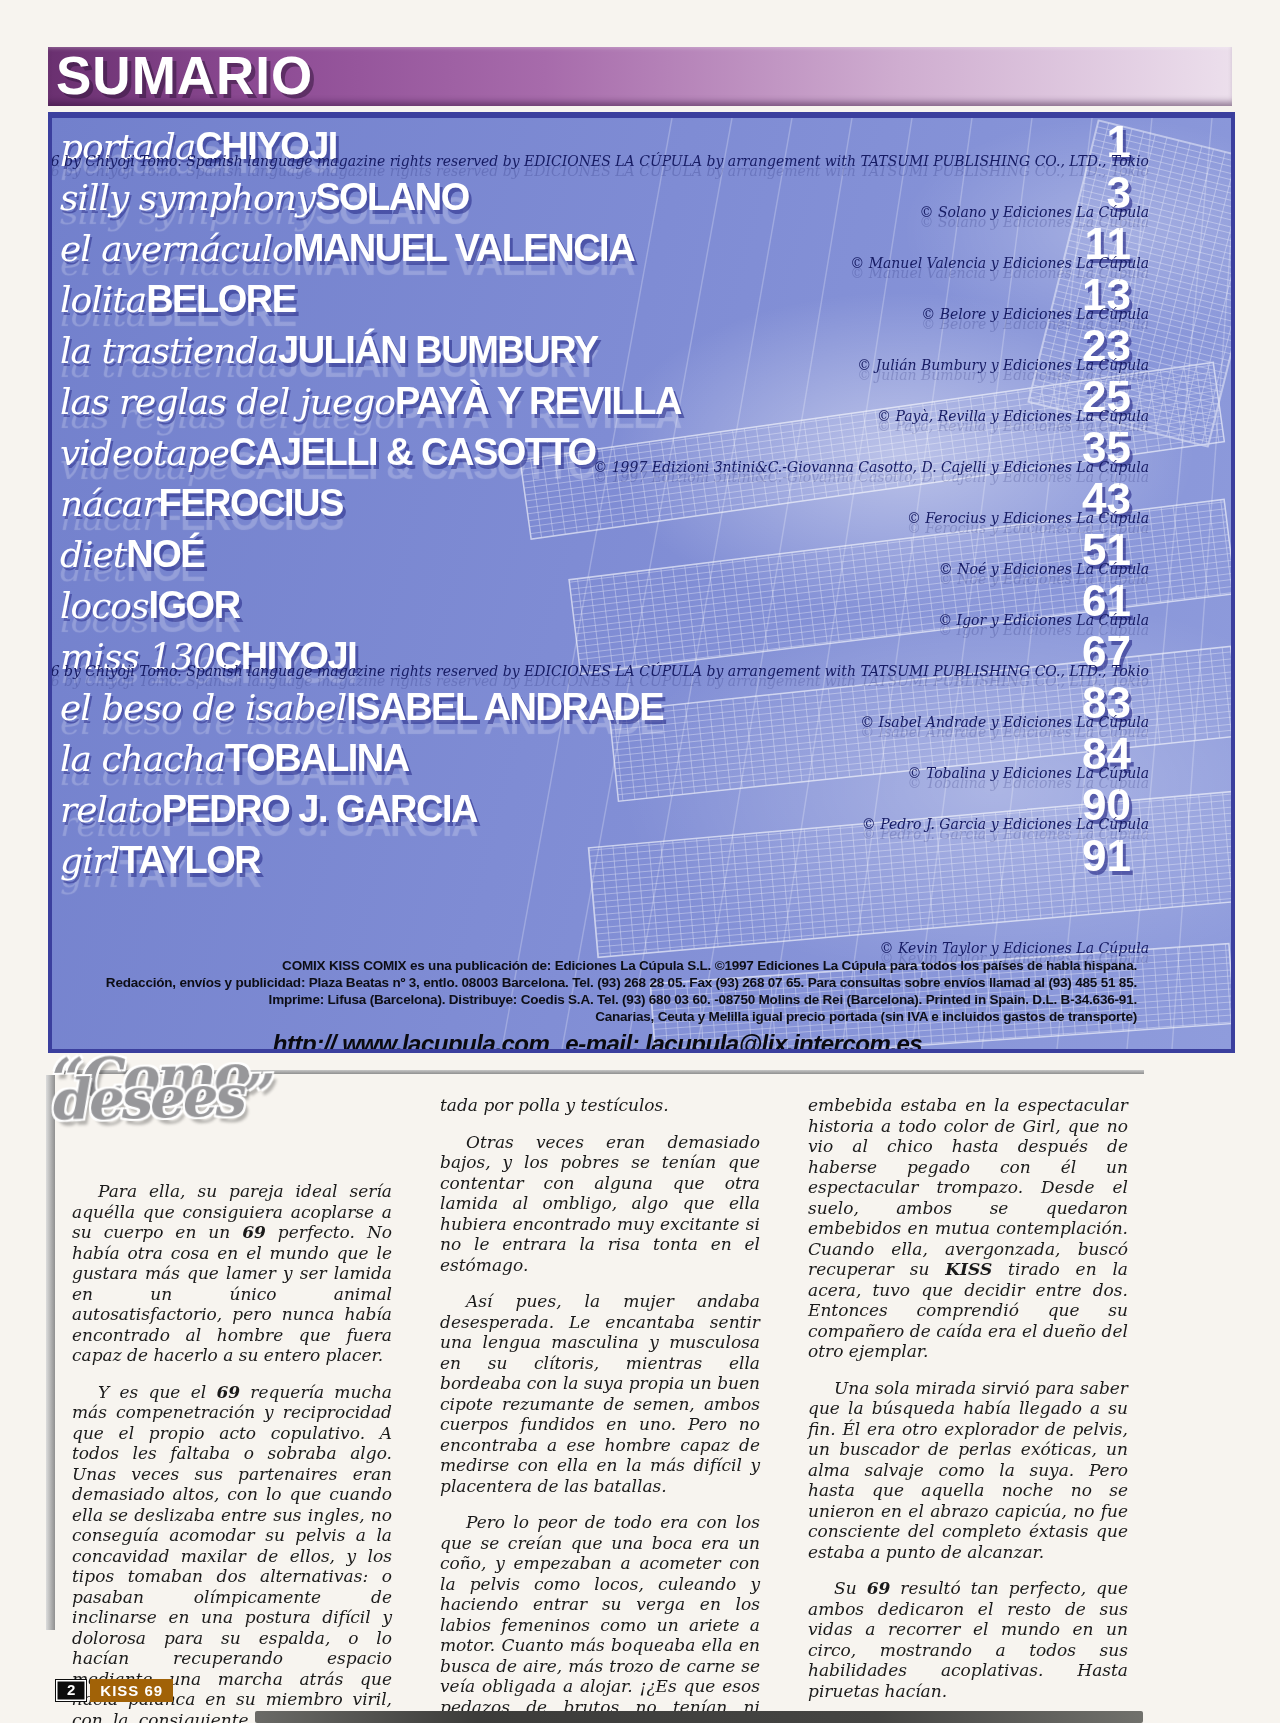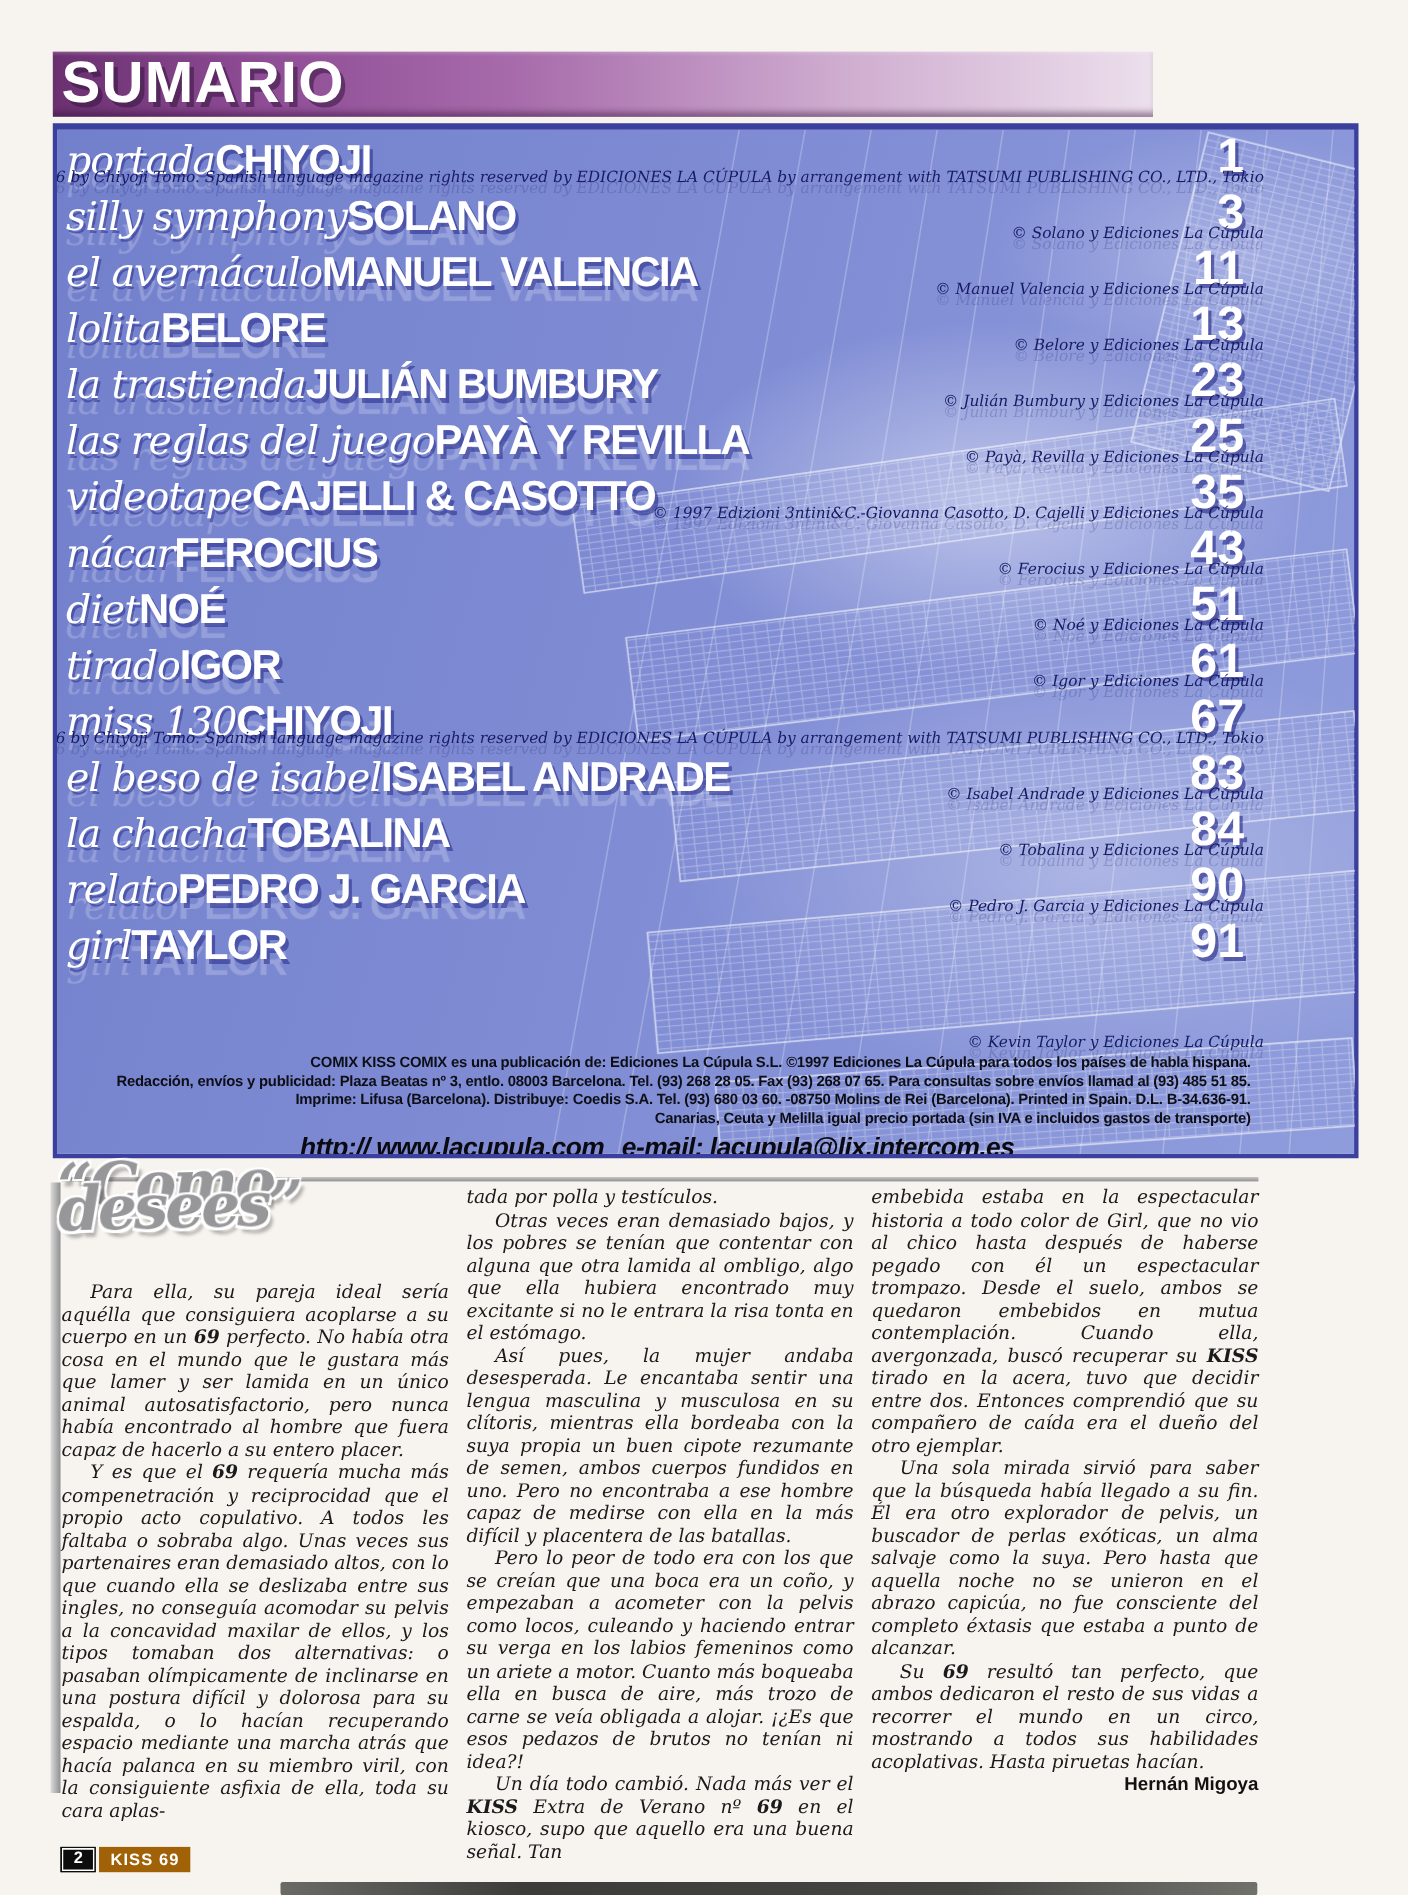--- a/index.html
+++ b/index.html
@@ -1,20 +1,20 @@
 <!DOCTYPE html>
 <html><head>
 <meta charset="utf-8">
 <style>
   html,body{margin:0;padding:0;background:#dedad6;}
   .page{position:relative;width:1280px;height:1723px;background:#f7f4ef;overflow:hidden;
         font-family:"Liberation Sans",sans-serif;}
 
   
-  .masthead{position:absolute;left:48px;top:47px;width:1000px;height:59px;
+  .masthead{position:absolute;left:48px;top:47px;width:1184px;height:59px;
     background:linear-gradient(to right,#6a3070,#8d4b94 18%,#a76bab 42%,#cfadd0 72%,#ecdfec 100%);
     box-shadow:inset 0 -7px 6px -3px rgba(44,10,50,.45), inset 0 3px 4px -2px rgba(255,255,255,.3);}
   .masthead h1{margin:0;padding:1px 0 0 8px;font-size:53px;line-height:56px;font-weight:bold;
     color:#fff;letter-spacing:1px;text-shadow:4px 4px 0 rgba(52,22,62,.55);}
 
   
   .toc-box{position:absolute;left:48px;top:112px;width:1187px;height:941px;box-sizing:border-box;
     border:4px solid #3b3f9e;border-top-width:6px;overflow:hidden;
     background:
       radial-gradient(420px 230px at 72% 36%, rgba(255,255,255,.45), rgba(255,255,255,0) 70%),
@@ -45,21 +45,21 @@
 
   
   .article{position:absolute;left:56px;top:1063px;width:1088px;}
   .art-rule{position:absolute;left:0;right:0;top:7px;height:4px;
     background:linear-gradient(#c6c6c6,#8f8f8f);}
   .leftbar{position:absolute;left:-10px;top:12px;width:9px;height:555px;
     background:linear-gradient(to right,#dcdcdc,#8f8f8f);}
   .cols{display:flex;gap:16px;margin-top:16px;}
   .col{width:352px;font-family:"DejaVu Serif",serif;font-style:italic;font-size:17px;
     line-height:20.5px;text-align:justify;color:#1a1a1a;}
-  .col p{margin:0;text-indent:26px;}
+  .col p{margin:16px;text-indent:26px;}
   .col p.noindent{text-indent:0;}
   .art-title{position:relative;z-index:2;height:96px;margin:-10px 0 0 -4px;
     font-family:"DejaVu Serif",serif;font-weight:bold;font-style:italic;font-size:56px;
     letter-spacing:-3px;color:#97979a;transform:rotate(-1.5deg);transform-origin:left top;
     text-shadow:2px 2px 0 #fff,-2px -2px 0 #fff,2px -2px 0 #fff,-2px 2px 0 #fff,
                 4px 6px 3px rgba(0,0,0,.28);}
   .byline{text-align:right;font-family:"Liberation Sans",sans-serif;
     font-style:normal;font-weight:bold;font-size:17px;color:#111;}
 
   
@@ -125,21 +125,21 @@
     <div class="toc-list">
         <div class="toc-row"><span class="toc-title">portada</span><span class="toc-author">CHIYOJI</span><div class="toc-num">1</div><div class="toc-copy">© 1996 by Chiyoji Tomo. Spanish language magazine rights reserved by EDICIONES LA CÚPULA by arrangement with TATSUMI PUBLISHING CO., LTD., Tokio</div></div>
         <div class="toc-row"><span class="toc-title">silly symphony</span><span class="toc-author">SOLANO</span><div class="toc-num">3</div><div class="toc-copy">© Solano y Ediciones La Cúpula</div></div>
         <div class="toc-row"><span class="toc-title">el avernáculo</span><span class="toc-author">MANUEL VALENCIA</span><div class="toc-num">11</div><div class="toc-copy">© Manuel Valencia y Ediciones La Cúpula</div></div>
         <div class="toc-row"><span class="toc-title">lolita</span><span class="toc-author">BELORE</span><div class="toc-num">13</div><div class="toc-copy">© Belore y Ediciones La Cúpula</div></div>
         <div class="toc-row"><span class="toc-title">la trastienda</span><span class="toc-author">JULIÁN BUMBURY</span><div class="toc-num">23</div><div class="toc-copy">© Julián Bumbury y Ediciones La Cúpula</div></div>
         <div class="toc-row"><span class="toc-title">las reglas del juego</span><span class="toc-author">PAYÀ Y REVILLA</span><div class="toc-num">25</div><div class="toc-copy">© Payà, Revilla y Ediciones La Cúpula</div></div>
         <div class="toc-row"><span class="toc-title">videotape</span><span class="toc-author">CAJELLI &amp; CASOTTO</span><div class="toc-num">35</div><div class="toc-copy">© 1997 Edizioni 3ntini&amp;C.-Giovanna Casotto, D. Cajelli y Ediciones La Cúpula</div></div>
         <div class="toc-row"><span class="toc-title">nácar</span><span class="toc-author">FEROCIUS</span><div class="toc-num">43</div><div class="toc-copy">© Ferocius y Ediciones La Cúpula</div></div>
         <div class="toc-row"><span class="toc-title">diet</span><span class="toc-author">NOÉ</span><div class="toc-num">51</div><div class="toc-copy">© Noé y Ediciones La Cúpula</div></div>
-        <div class="toc-row"><span class="toc-title">tirado</span><span class="toc-author">IGOR</span><div class="toc-num">61</div><div class="toc-copy">© Igor y Ediciones La Cúpula</div></div>
+        <div class="toc-row"><span class="toc-title">locos</span><span class="toc-author">IGOR</span><div class="toc-num">61</div><div class="toc-copy">© Igor y Ediciones La Cúpula</div></div>
         <div class="toc-row"><span class="toc-title">miss 130</span><span class="toc-author">CHIYOJI</span><div class="toc-num">67</div><div class="toc-copy">© 1996 by Chiyoji Tomo. Spanish language magazine rights reserved by EDICIONES LA CÚPULA by arrangement with TATSUMI PUBLISHING CO., LTD., Tokio</div></div>
         <div class="toc-row"><span class="toc-title">el beso de isabel</span><span class="toc-author">ISABEL ANDRADE</span><div class="toc-num">83</div><div class="toc-copy">© Isabel Andrade y Ediciones La Cúpula</div></div>
         <div class="toc-row"><span class="toc-title">la chacha</span><span class="toc-author">TOBALINA</span><div class="toc-num">84</div><div class="toc-copy">© Tobalina  y Ediciones La Cúpula</div></div>
         <div class="toc-row"><span class="toc-title">relato</span><span class="toc-author">PEDRO J. GARCIA</span><div class="toc-num">90</div><div class="toc-copy">© Pedro J. Garcia y Ediciones La Cúpula</div></div>
         <div class="toc-row"><span class="toc-title">girl</span><span class="toc-author">TAYLOR</span><div class="toc-num">91</div><div class="toc-copy">© Kevin Taylor  y Ediciones La Cúpula</div></div>
       </div>
 
     <div class="publisher">
         <div>COMIX KISS COMIX es una publicación de: Ediciones La Cúpula S.L. ©1997 Ediciones La Cúpula para todos los países de habla hispana.</div>
         <div>Redacción, envíos y publicidad: Plaza Beatas nº 3, entlo. 08003 Barcelona. Tel. (93) 268 28 05. Fax (93) 268 07 65. Para consultas sobre envíos llamad al (93) 485 51 85.</div>

